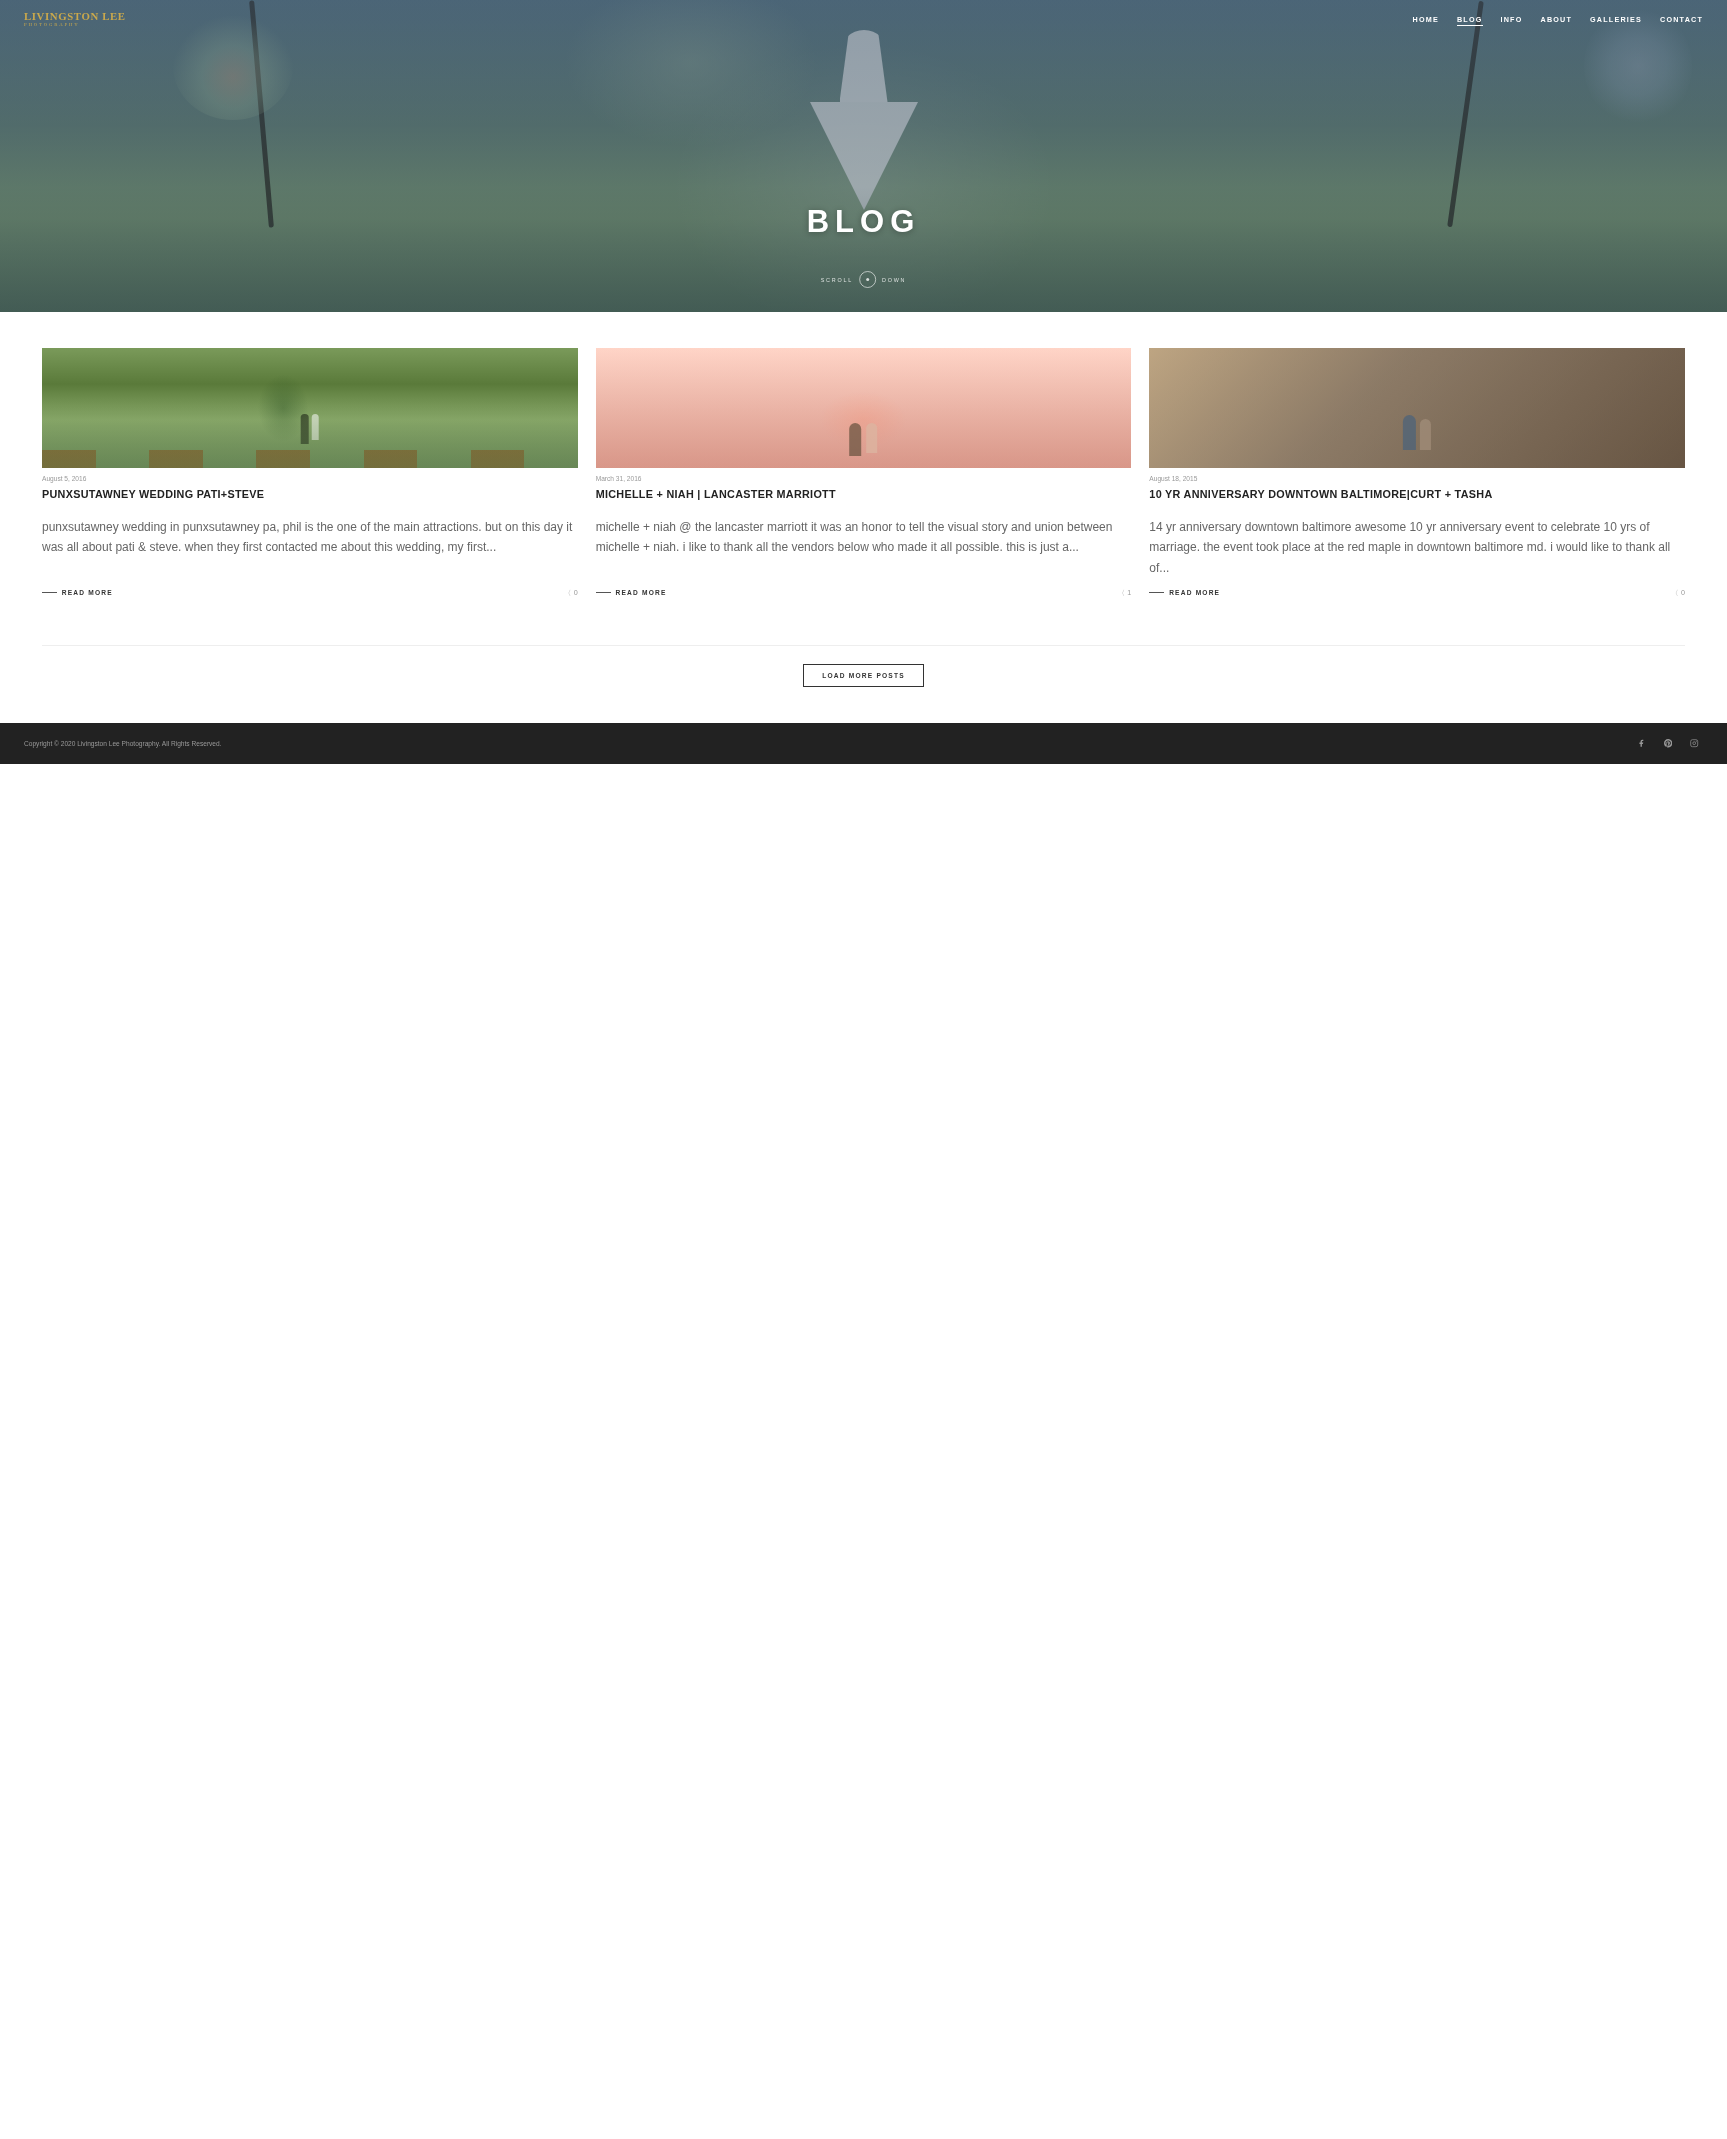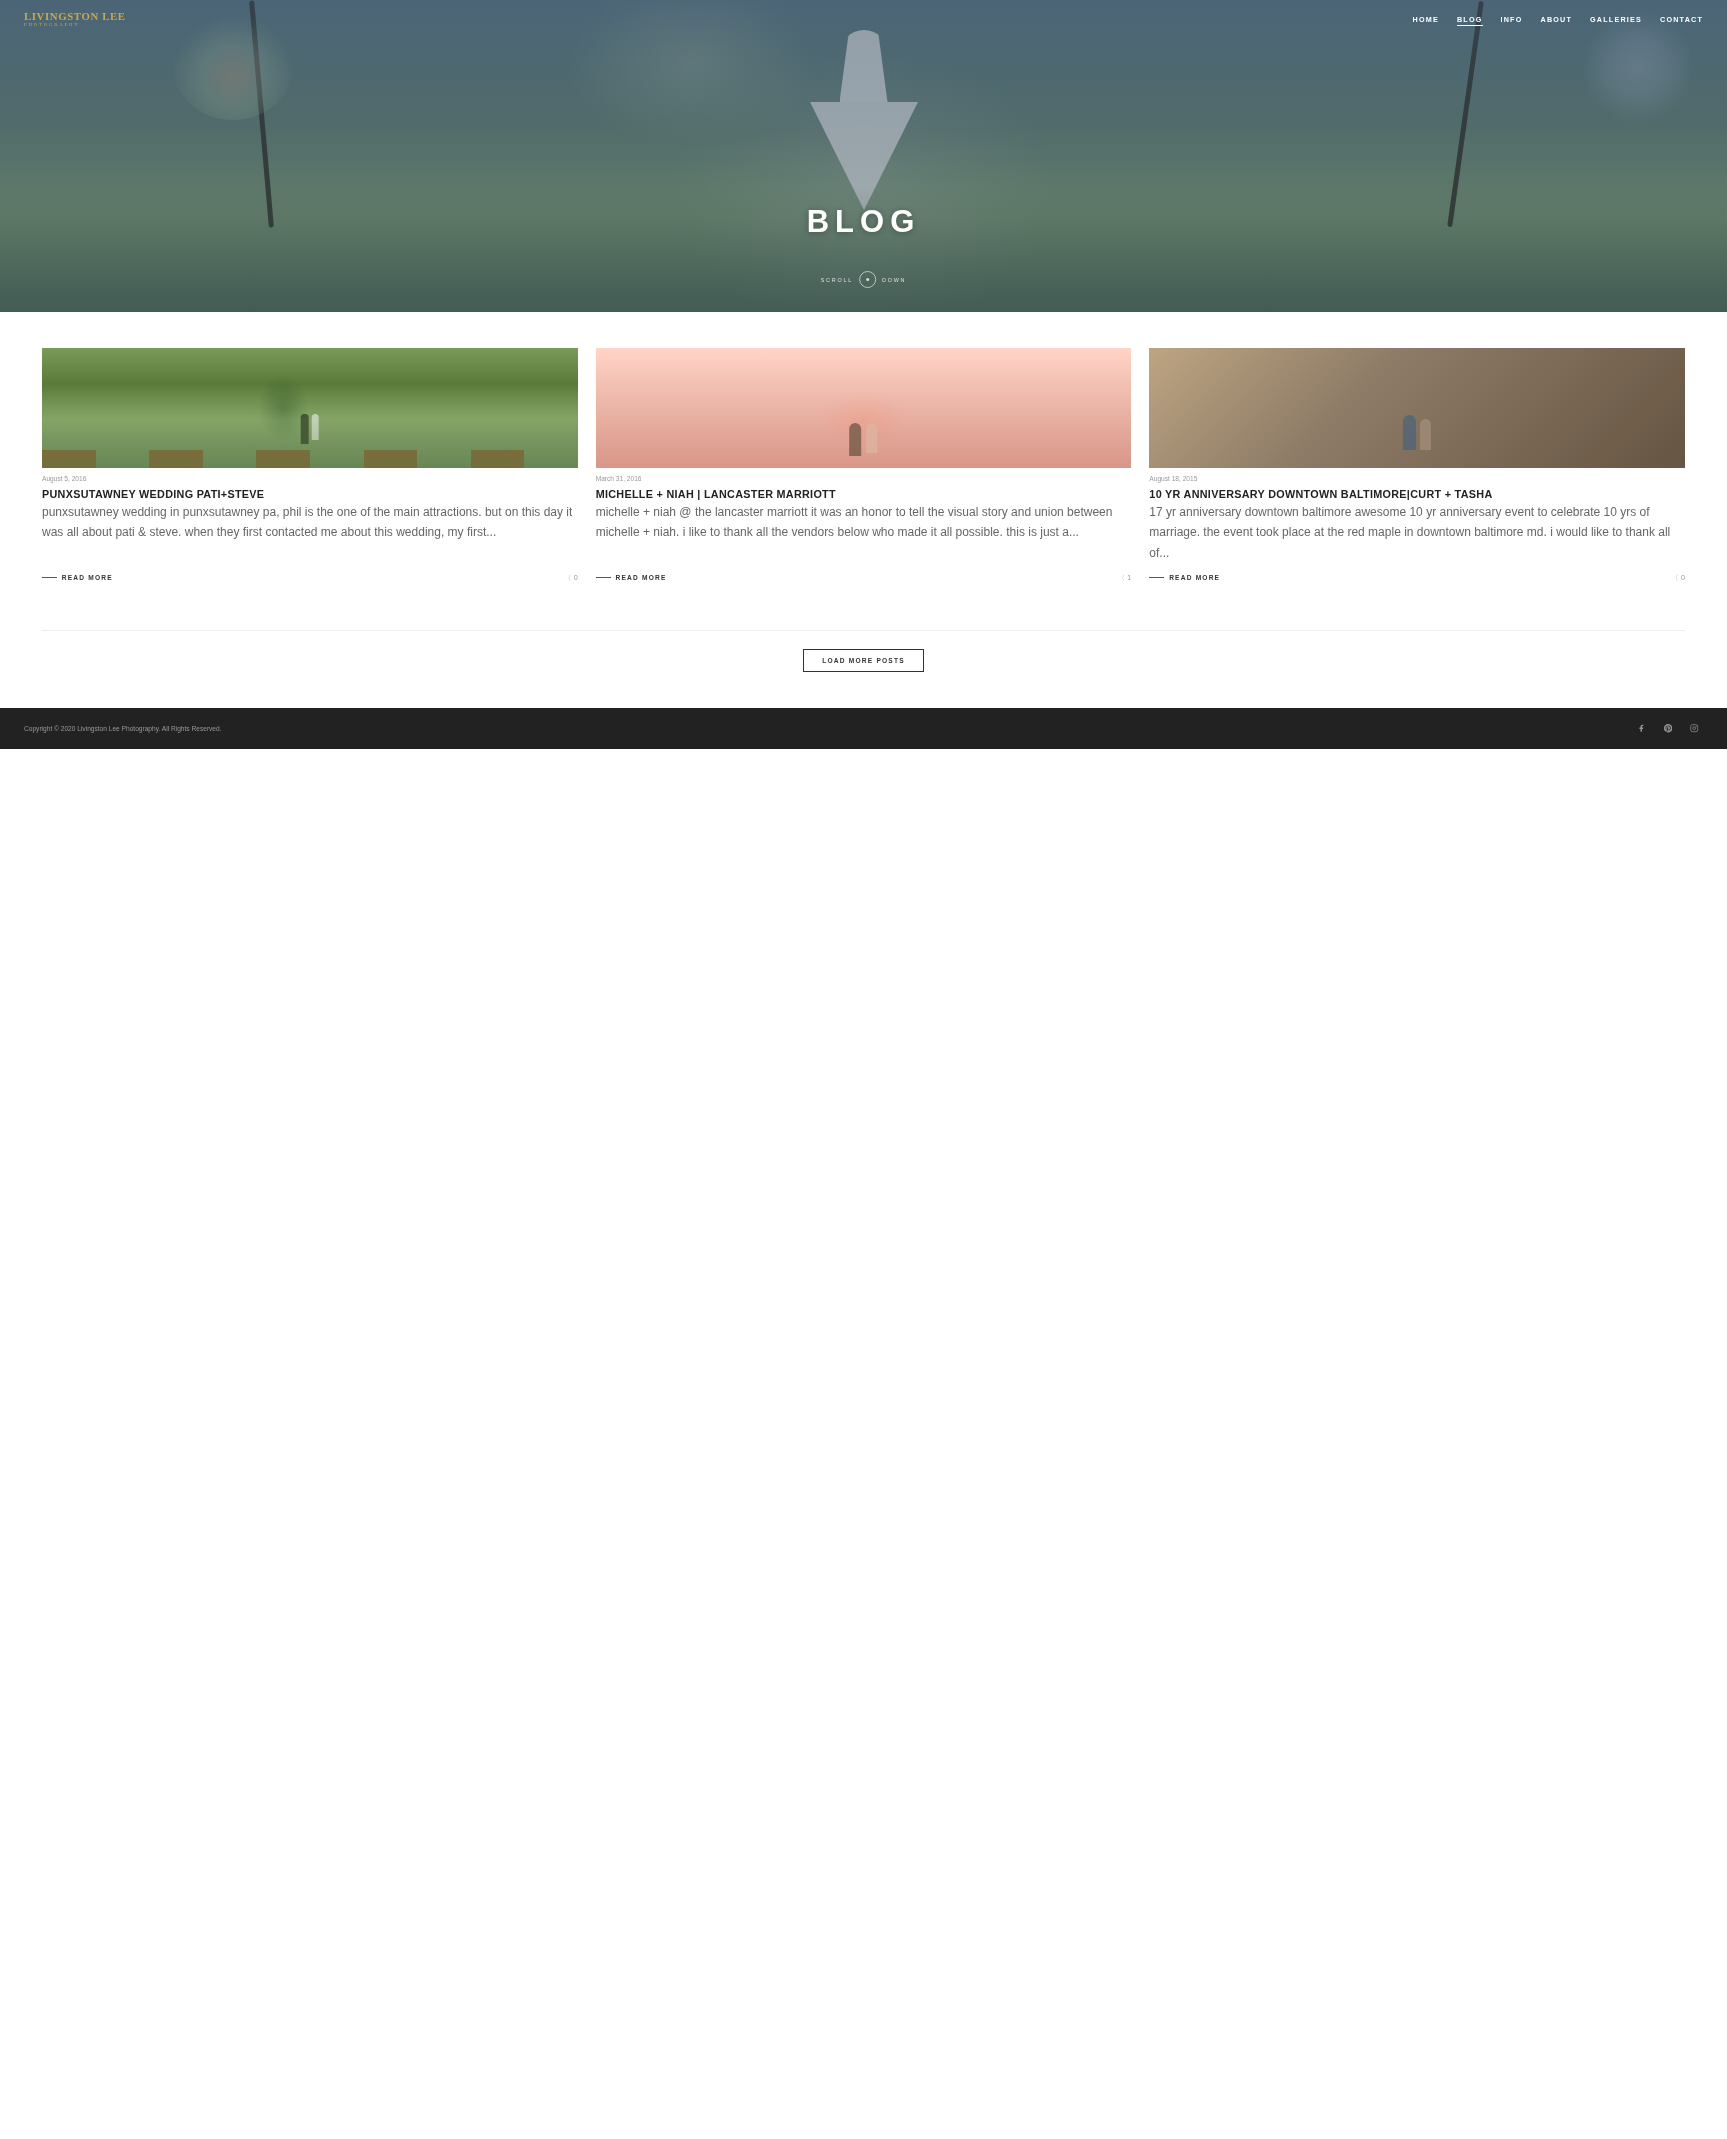--- a/index.html
+++ b/index.html
@@ -251,21 +251,21 @@
       font-size: 6.6px;
       color: #999;
       margin-bottom: 4.8px;
       font-family: Arial, sans-serif;
     }
     .blog-card-title {
       font-size: 10.8px;
       font-weight: 800;
       text-transform: uppercase;
       color: #222;
-      margin-bottom: 1px;
+      margin-bottom: 16px;
       line-height: 1.3;
       letter-spacing: 0.3px;
       font-family: Arial, Helvetica, sans-serif;
     }
     .blog-card-excerpt {
       font-size: 12px;
       line-height: 1.7;
       color: #666;
       flex-grow: 1;
       margin-bottom: 9.6px;
@@ -494,21 +494,21 @@
         <div class="card-img-3" style="position:relative;">
           <div style="position:absolute;top:0;left:0;right:0;bottom:0;background:linear-gradient(135deg,rgba(180,160,130,0.4) 0%,rgba(100,80,60,0.5) 100%);"></div>
           <div style="position:absolute;bottom:15%;left:50%;transform:translateX(-50%);display:flex;gap:3.6px;align-items:flex-end;">
             <div style="width:13.2px;height:35px;background:rgba(80,100,120,0.8);border-radius:6.6px 6.6px 0 0;"></div>
             <div style="width:11.4px;height:31px;background:rgba(160,140,120,0.8);border-radius:6px 6px 0 0;"></div>
           </div>
         </div>
       </div>
       <div class="blog-card-date">August 18, 2015</div>
       <h2 class="blog-card-title">10 YR ANNIVERSARY DOWNTOWN BALTIMORE|CURT + TASHA</h2>
-      <p class="blog-card-excerpt">17 yr anniversary downtown baltimore awesome 10 yr anniversary event to celebrate 10 yrs of marriage. the event took place at the red maple in downtown baltimore md. i would like to thank all of...</p>
+      <p class="blog-card-excerpt">14 yr anniversary downtown baltimore awesome 10 yr anniversary event to celebrate 10 yrs of marriage. the event took place at the red maple in downtown baltimore md. i would like to thank all of...</p>
       <div class="blog-card-footer">
         <a href="#" class="read-more">
           <span class="read-more-line"></span>
           <span>READ MORE</span>
         </a>
         <div class="comment-count">
           <span class="comment-icon">〈</span>
           <span>0</span>
         </div>
       </div>

